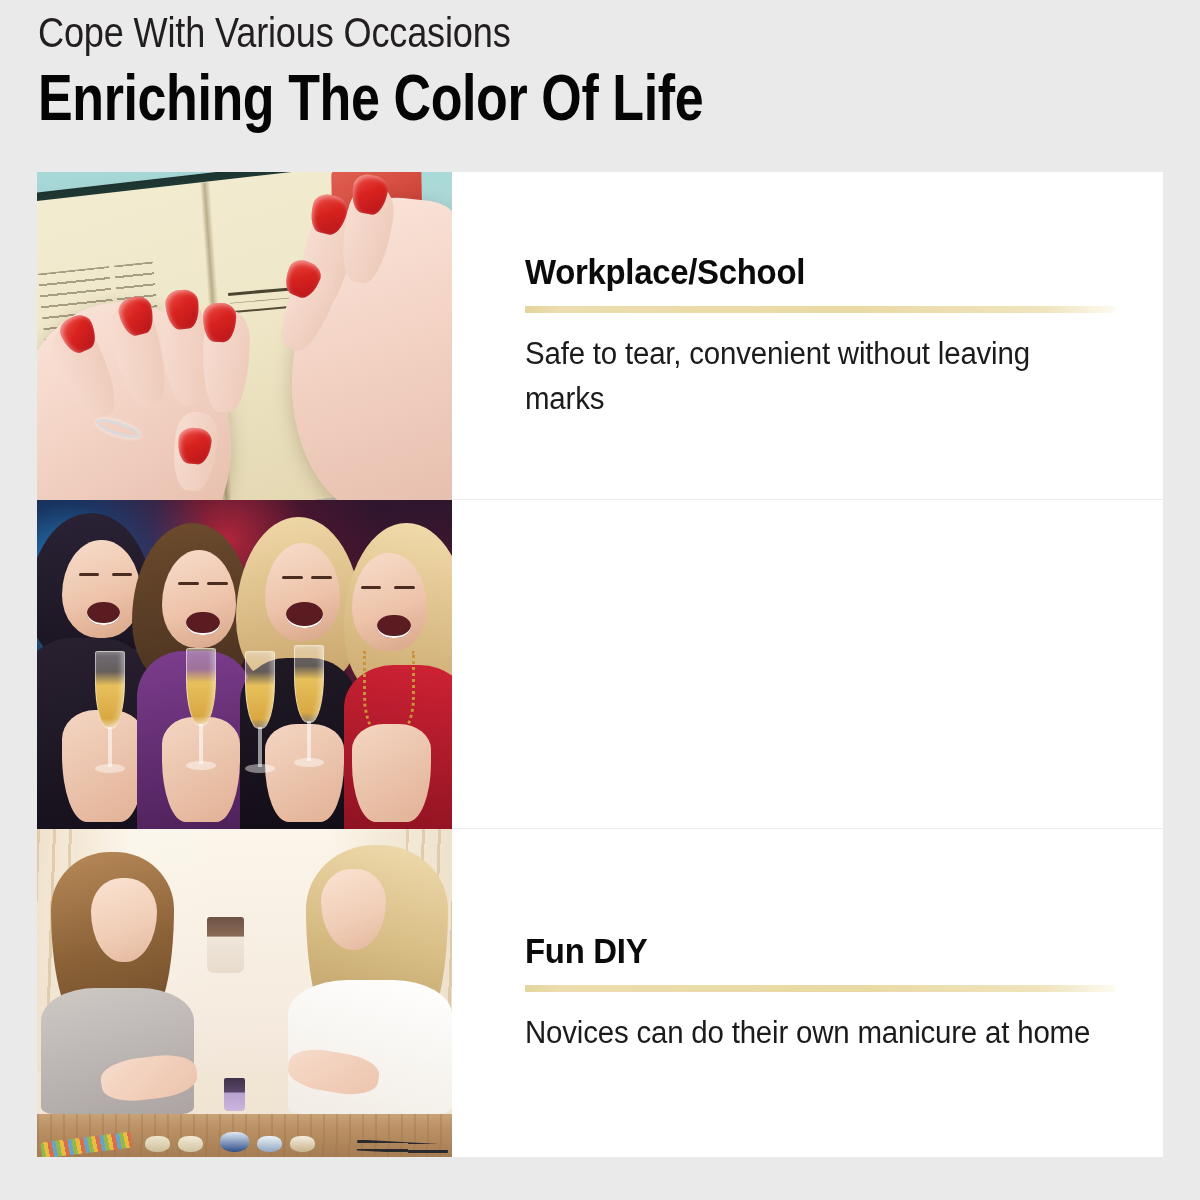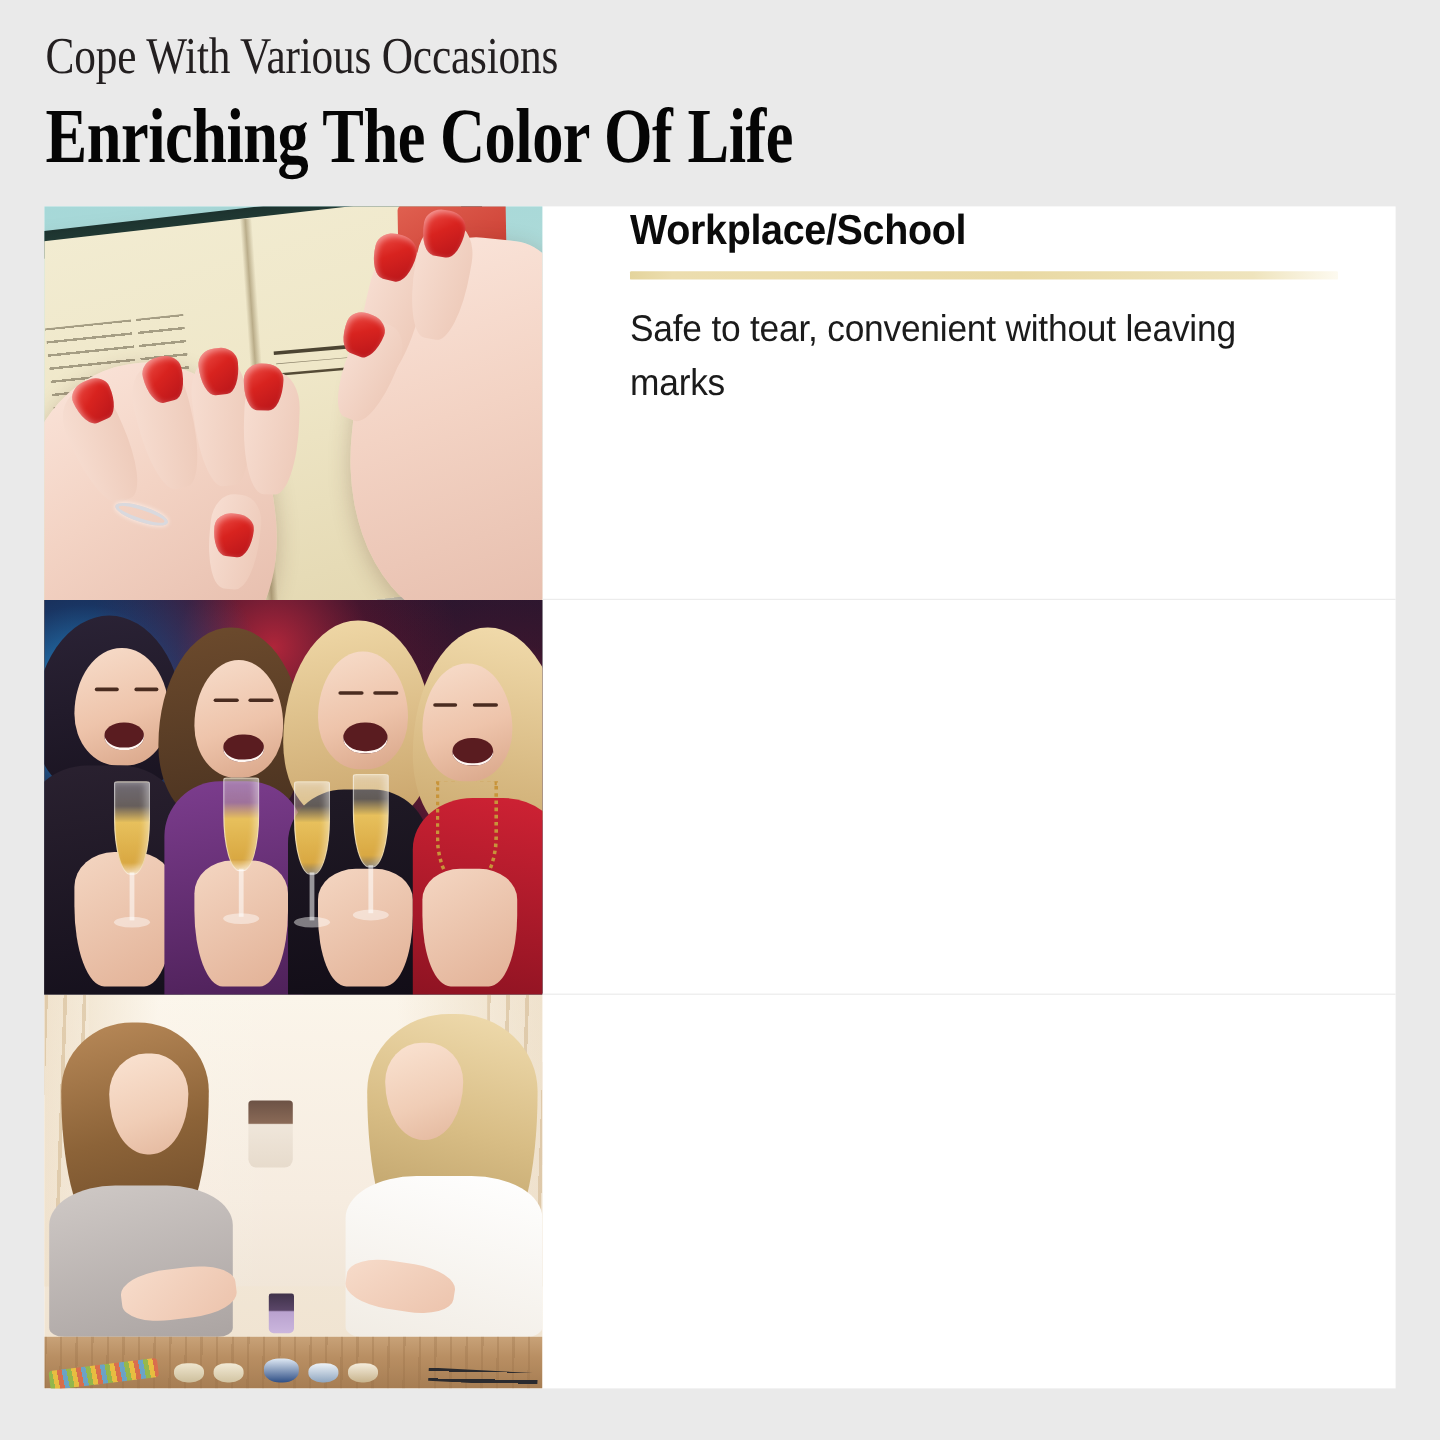--- a/index.html
+++ b/index.html
@@ -21,23 +21,22 @@
     position: relative;
     width: 1200px;
     height: 1200px;
     background: #eaeaea;
   }
 
   
   .heading {
     position: absolute;
     left: 38px;
-    top: 22px;
+    top: 6px;
     width: 1100px;
-    font-family: Liberation Serif, serif;
   }
 
   .subtitle {
     font-size: 43px;
     line-height: 52px;
     font-weight: 400;
     color: #231f20;
     letter-spacing: -0.2px;
     transform: scaleX(0.84);
     transform-origin: left center;
@@ -97,20 +96,21 @@
     inset: 0;
     overflow: hidden;
   }
 
   
   .text {
     flex: 1 1 auto;
     padding: 0 0 0 73px;
     display: flex;
     flex-direction: column;
+    justify-content: center;
   }
 
   .item-title {
     font-size: 35px;
     line-height: 40px;
     font-weight: 700;
     color: #0b0b0b;
     letter-spacing: -0.3px;
     transform: scaleX(0.94);
     transform-origin: left center;
@@ -546,16 +546,21 @@
           <div class="pot" style="left:26%; width:6%;  height:5%; background:linear-gradient(180deg,#efe6cf 0%,#cdbf9c 100%);"></div>
           <div class="pot" style="left:34%; width:6%;  height:5%; background:linear-gradient(180deg,#f2ead6 0%,#d2c4a2 100%);"></div>
           <div class="pot" style="left:44%; width:7%;  height:6%; background:linear-gradient(180deg,#dfe9f4 0%,#2f4f86 100%);"></div>
           <div class="pot" style="left:53%; width:6%;  height:5%; background:linear-gradient(180deg,#eef3f8 0%,#8fa6c0 100%);"></div>
           <div class="pot" style="left:61%; width:6%;  height:5%; background:linear-gradient(180deg,#f5eddd 0%,#c8b48d 100%);"></div>
           <div class="brushes"></div>
           <div class="sticks"></div>
         </div>
       </div>
 
+      <div class="text">
+        <div class="item-title">Fun DIY</div>
+        <div class="rule"></div>
+        <div class="item-body">Novices can do their own manicure at home</div>
+      </div>
     </div>
 
   </div>
 </div>
 
 </body></html>

